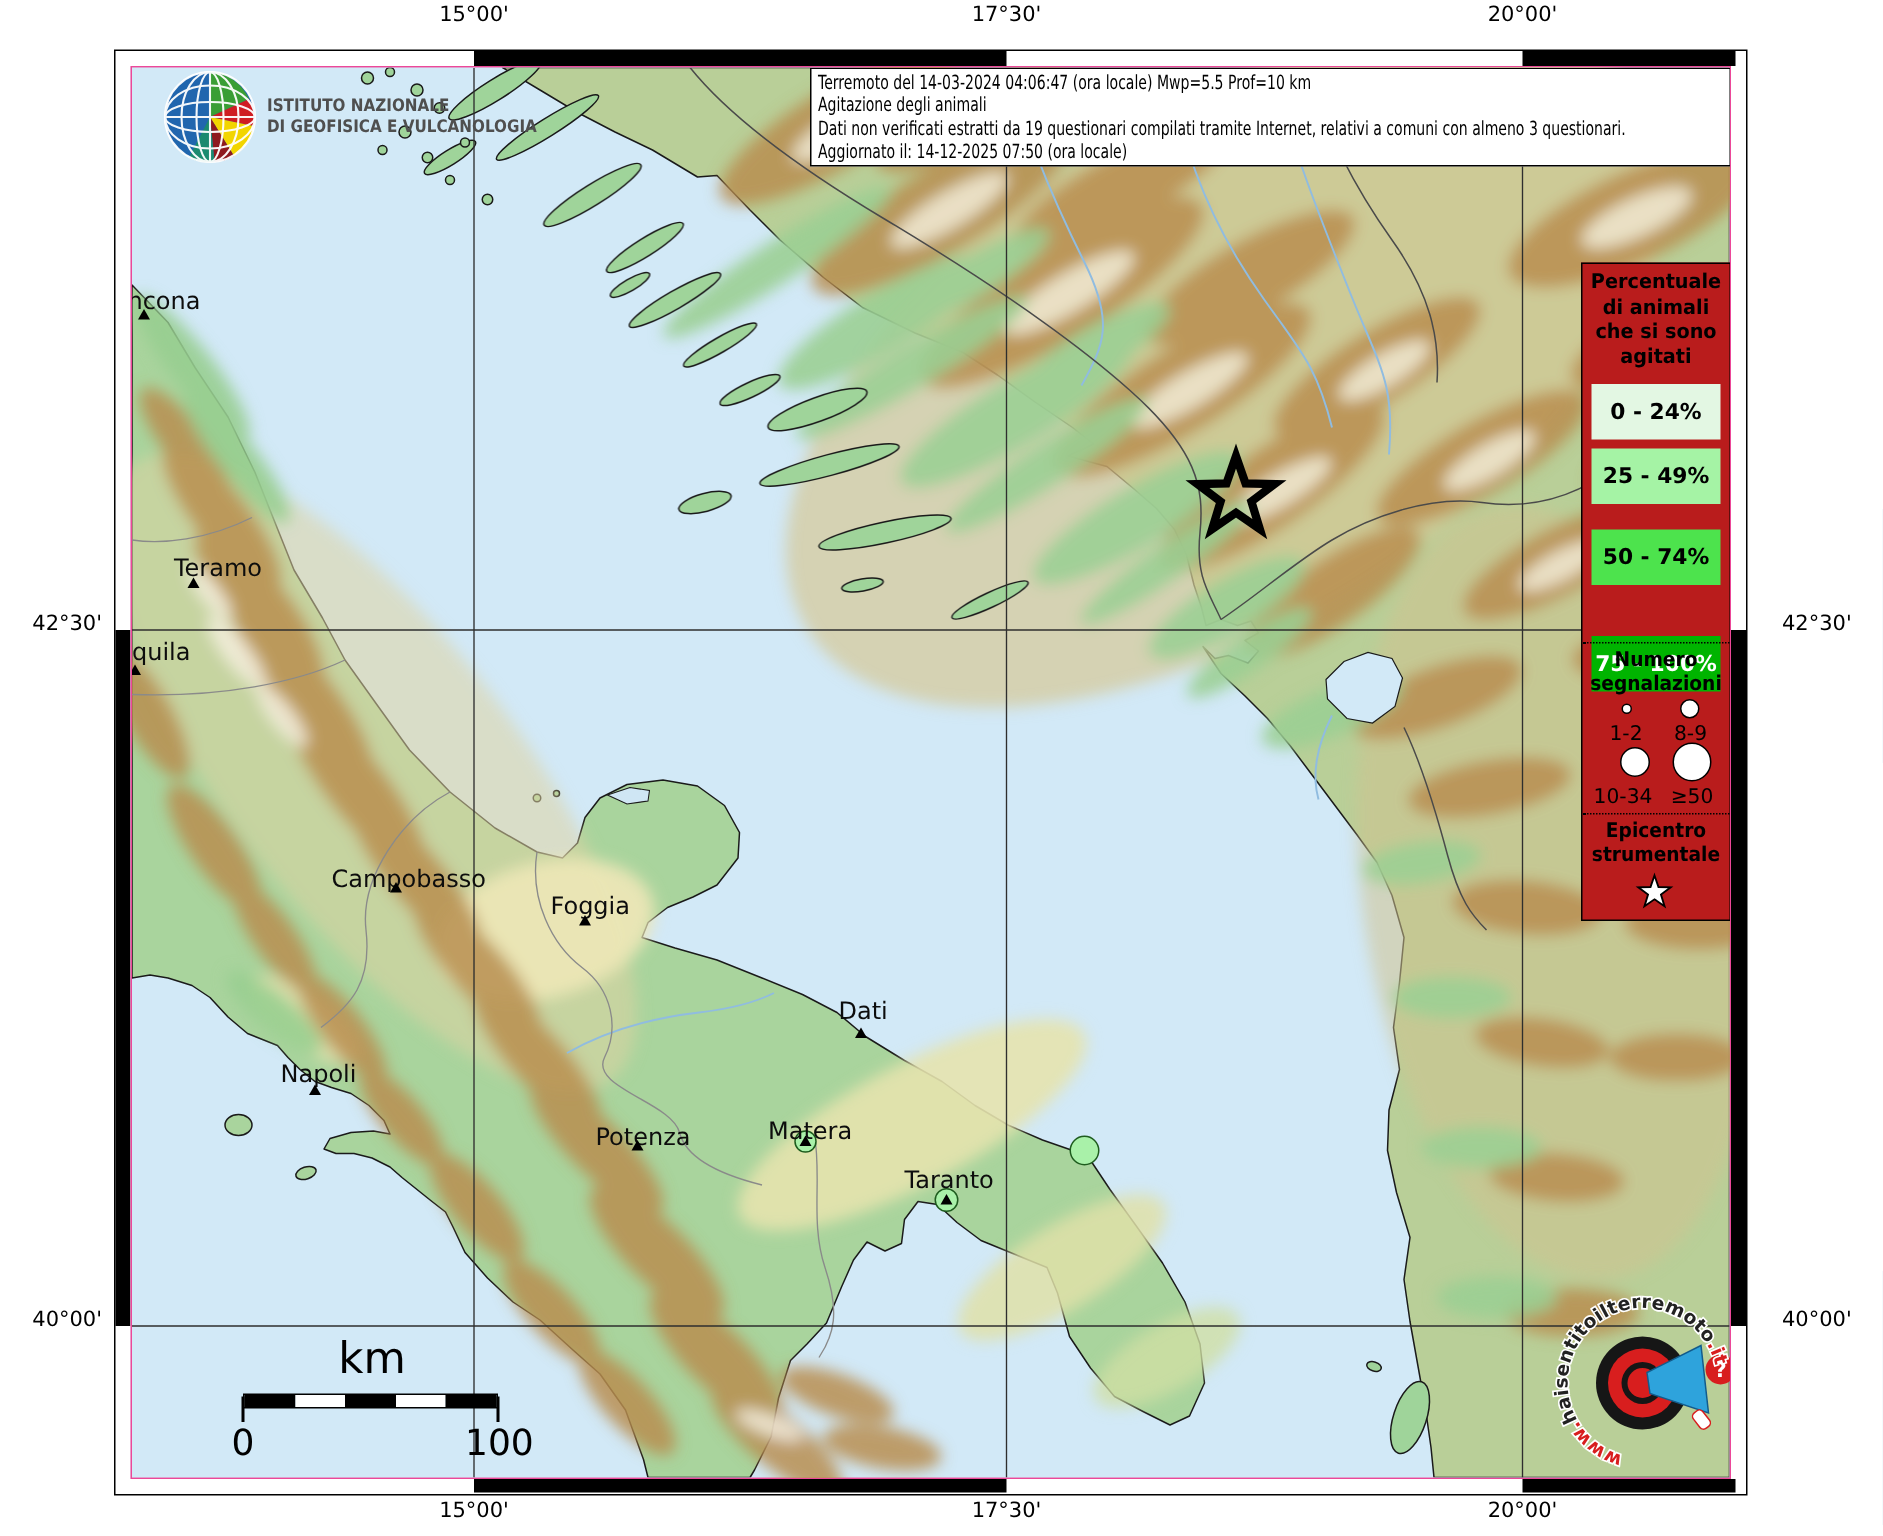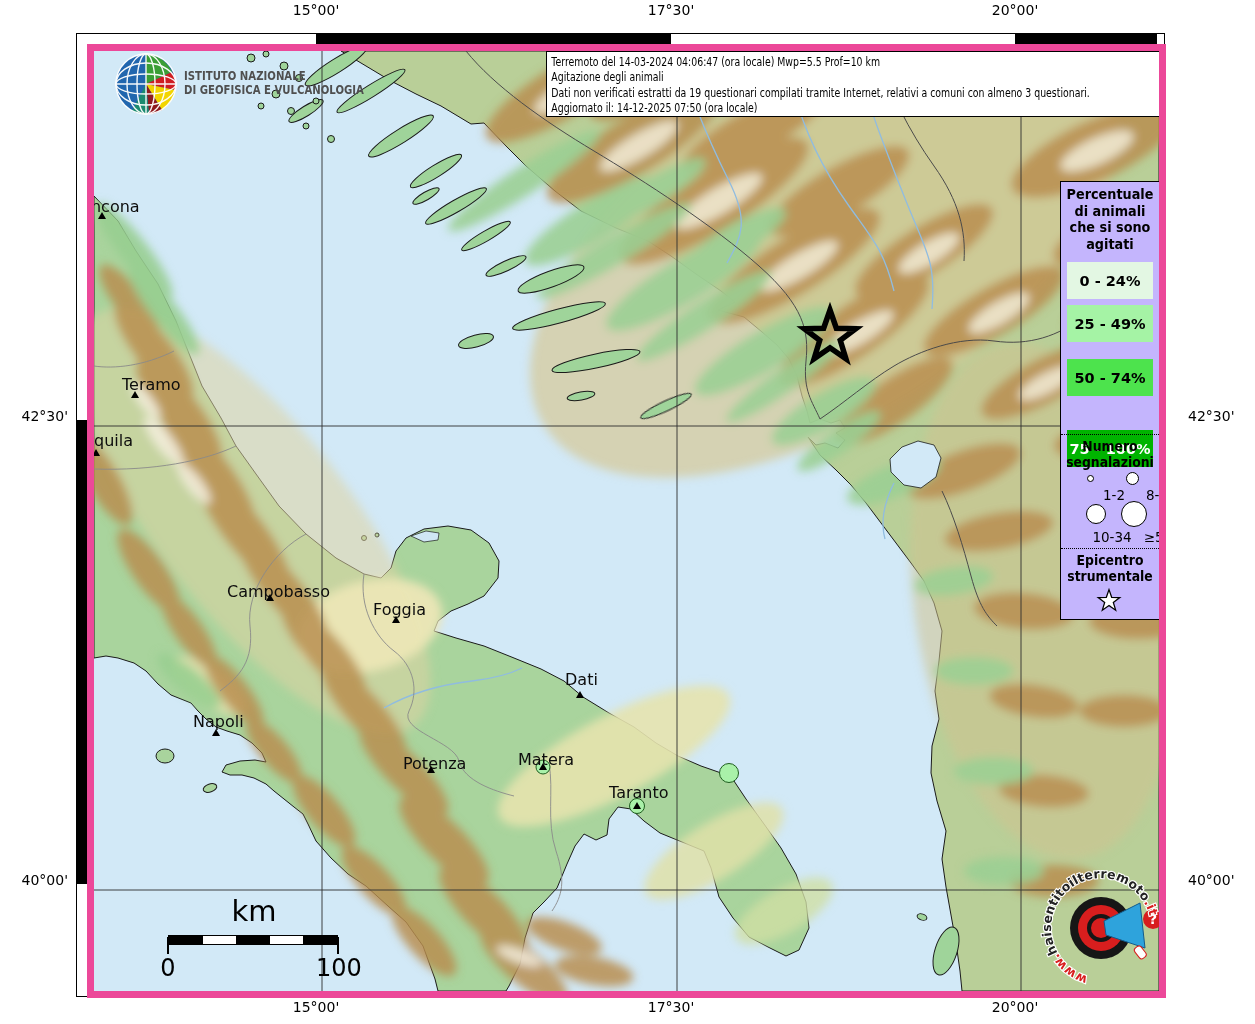--- a/index.html
+++ b/index.html
@@ -6,36 +6,36 @@
   body{width:1255px;height:1024px;position:relative;font-family:"DejaVu Sans","Liberation Sans",sans-serif;color:#000;overflow:hidden;}
   
   .axis-label{position:absolute;font-size:14px;color:#000;white-space:nowrap;}
   .ax-top{top:2px;width:120px;text-align:center;}
   .ax-bottom{top:999px;width:120px;text-align:center;}
   .ax-left{left:0;width:68px;text-align:right;}
   .ax-right{left:1188px;width:70px;text-align:left;}
   
   .frame-outer{position:absolute;left:76px;top:33px;width:1087px;height:962px;border:1px solid #000;background:#fff;}
   .band{position:absolute;background:#000;}
-  .map-box{position:absolute;left:87px;top:44px;width:1065px;height:940px;border:7px solid #ec4899;overflow:hidden;background:#d2e9f7;}
+  .map-box{position:absolute;left:87px;top:44px;width:1065px;height:940px;border:1px solid #ec4899;overflow:hidden;background:#d2e9f7;}
   
   .infobox{position:absolute;right:-1px;top:0px;width:612px;height:64px;background:#fff;border:1px solid #000;overflow:hidden;z-index:30;}
   .infobox-inner{transform:scaleX(.72);transform-origin:0 0;white-space:nowrap;font-size:13px;line-height:15.4px;padding:2px 6px;}
   
   .ingv{position:absolute;left:10px;top:1px;width:330px;height:70px;z-index:25;}
   .ingv-text{position:absolute;left:80px;top:18px;font-size:11.5px;font-weight:bold;color:#4f4f4f;line-height:13.5px;transform:scaleX(.88);transform-origin:0 0;white-space:nowrap;}
   
-  .legend{position:absolute;left:966px;top:130px;width:98px;height:437px;background:#c4b5fd;border:1px solid #000;z-index:25;text-decoration:underline;}
+  .legend{position:absolute;left:966px;top:130px;width:98px;height:437px;background:#b91c1c;border:1px solid #000;z-index:25;text-decoration:underline;}
   .lg-title{position:absolute;left:0;top:4px;width:100%;text-align:center;font-weight:bold;font-size:13.5px;line-height:16.5px;transform:scaleX(.95);transform-origin:50% 0;}
   .swatch{position:absolute;left:6px;width:86px;height:37px;display:flex;align-items:center;justify-content:center;font-weight:bold;font-size:14.5px;}
   .sw-white{color:#fff;}
   .dotted{position:absolute;left:0;width:100%;border-top:1px dotted #000;height:0;}
   .lg-sub{position:absolute;left:0;width:100%;text-align:center;font-weight:bold;font-size:13.5px;line-height:16px;transform:scaleX(.92);transform-origin:50% 0;}
   .lg-circle{position:absolute;border:1.5px solid #000;border-radius:50%;background:#fff;box-sizing:border-box;}
-  .lg-circ-label{position:absolute;text-align:center;font-size:13.5px;margin-left:24px;}
+  .lg-circ-label{position:absolute;text-align:center;font-size:13.5px;}
   
   .km-title{position:absolute;left:110px;top:843px;width:100px;text-align:center;font-size:29px;color:#000;z-index:20;}
   .sbar{position:absolute;left:74px;top:884px;width:170px;height:10px;border:1px solid #000;box-sizing:border-box;display:flex;z-index:20;}
   .sbar .seg{height:100%;flex:1 1 auto;}
   .tick{position:absolute;width:2px;height:17px;background:#000;z-index:20;}
   .sb-num{position:absolute;font-size:24px;z-index:20;}
   
   .city{position:absolute;font-size:16px;color:#0d0d0d;white-space:nowrap;z-index:15;}
   .tri{position:absolute;width:0;height:0;border-left:4px solid transparent;border-right:4px solid transparent;border-bottom:7px solid #000;z-index:15;}
   svg{display:block;}

